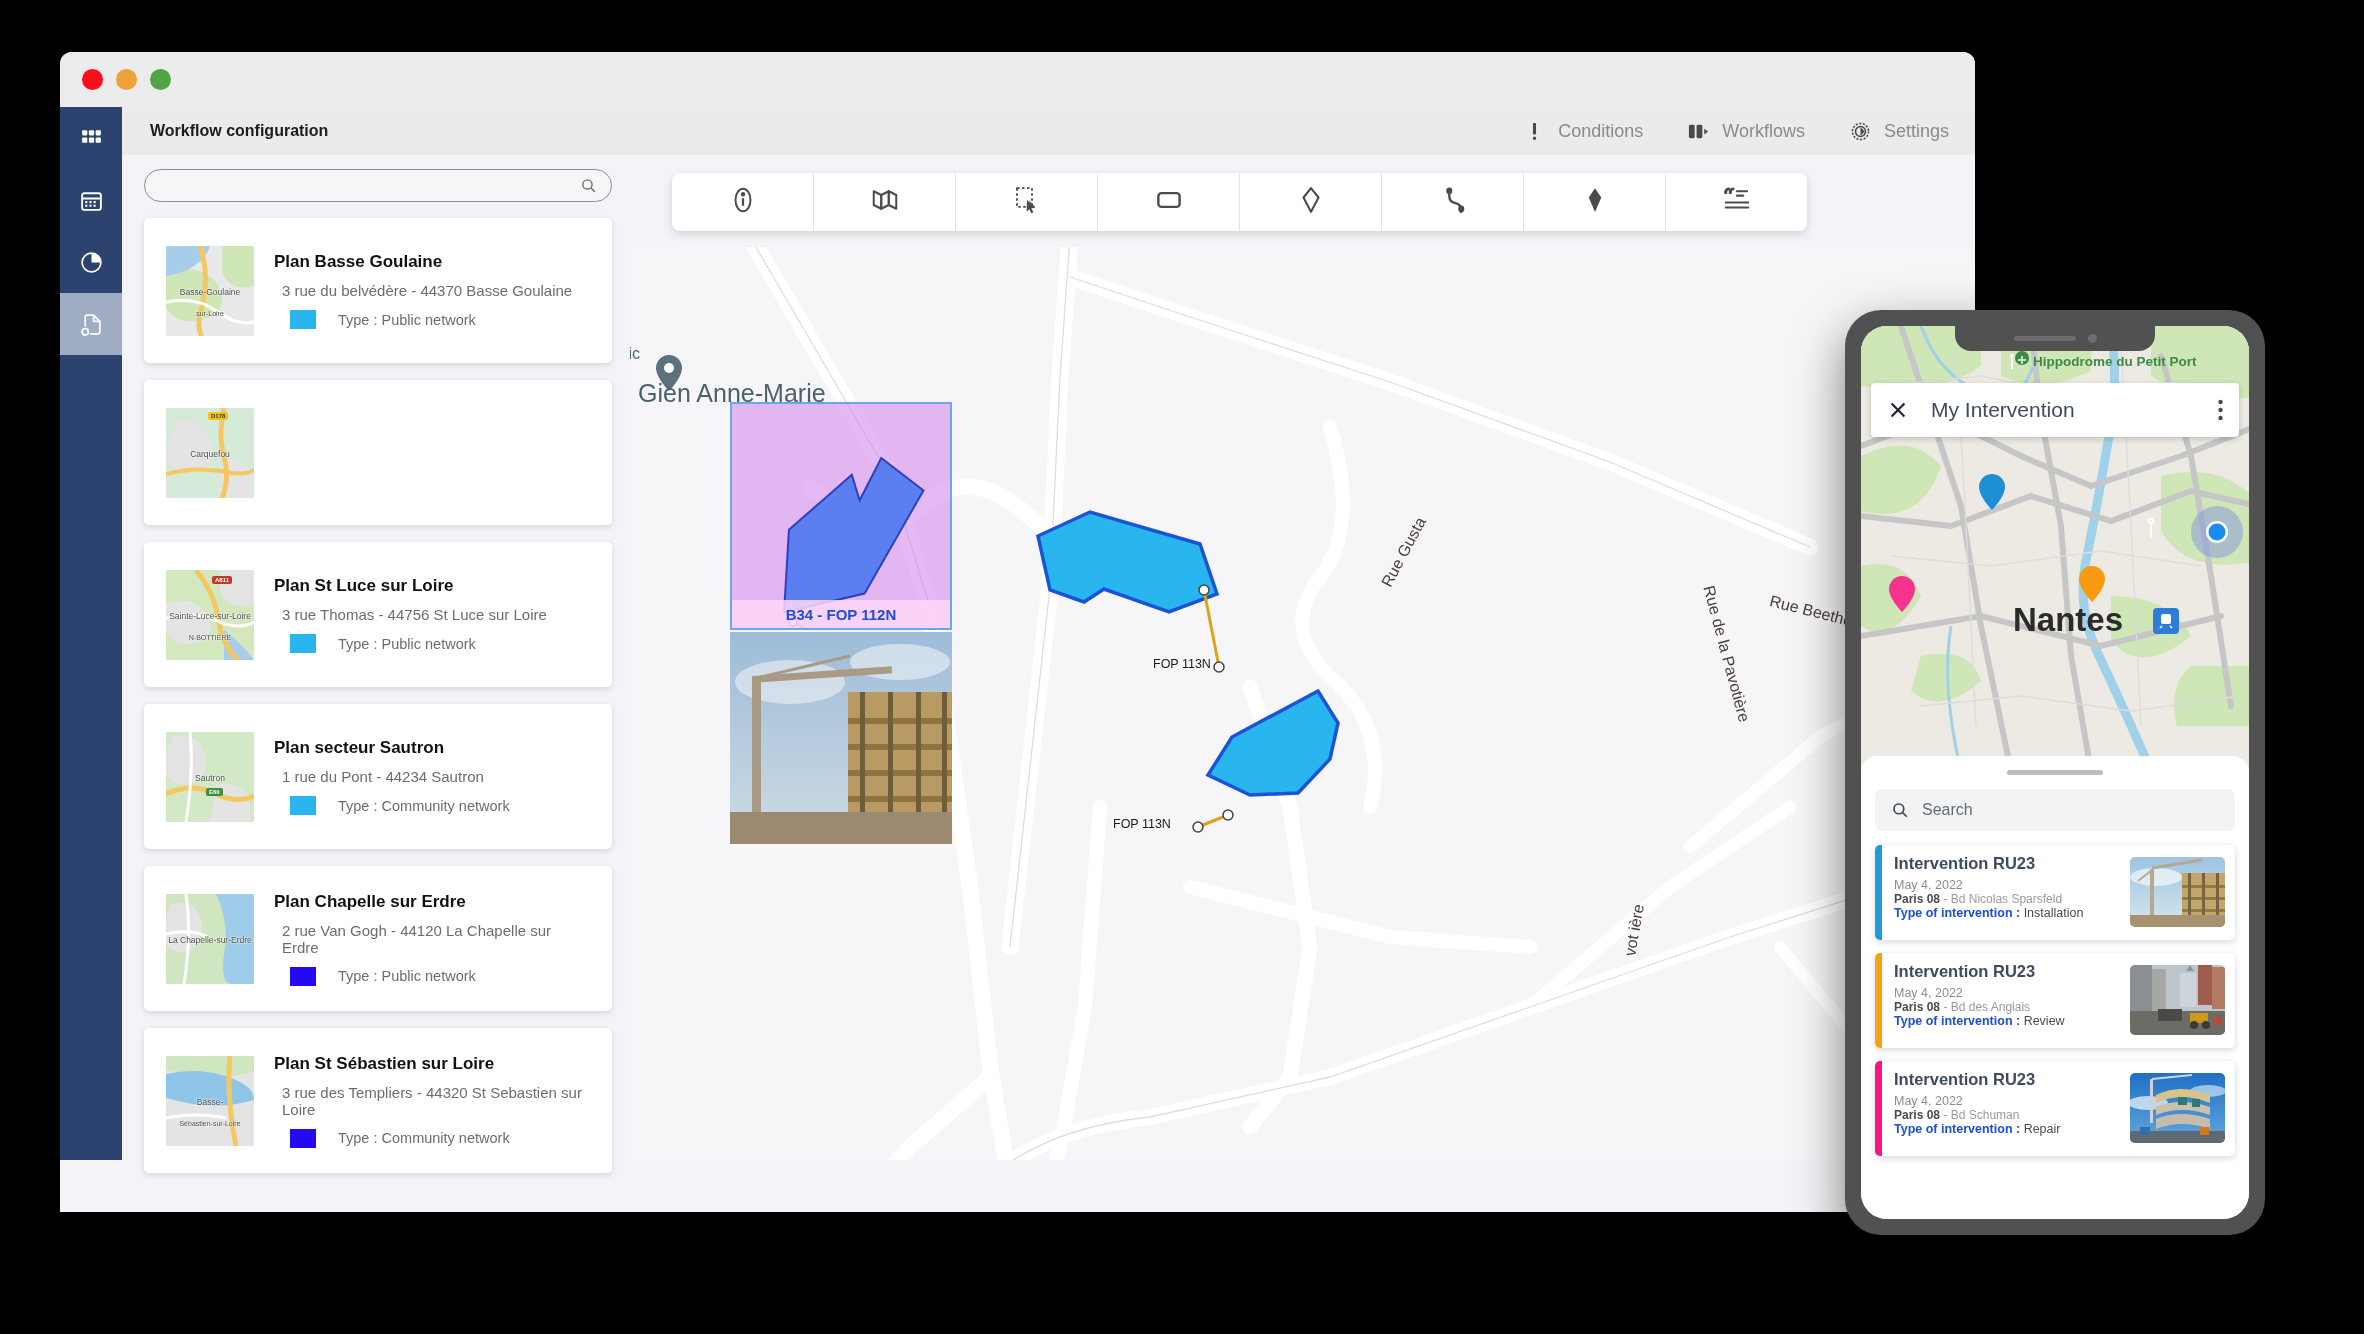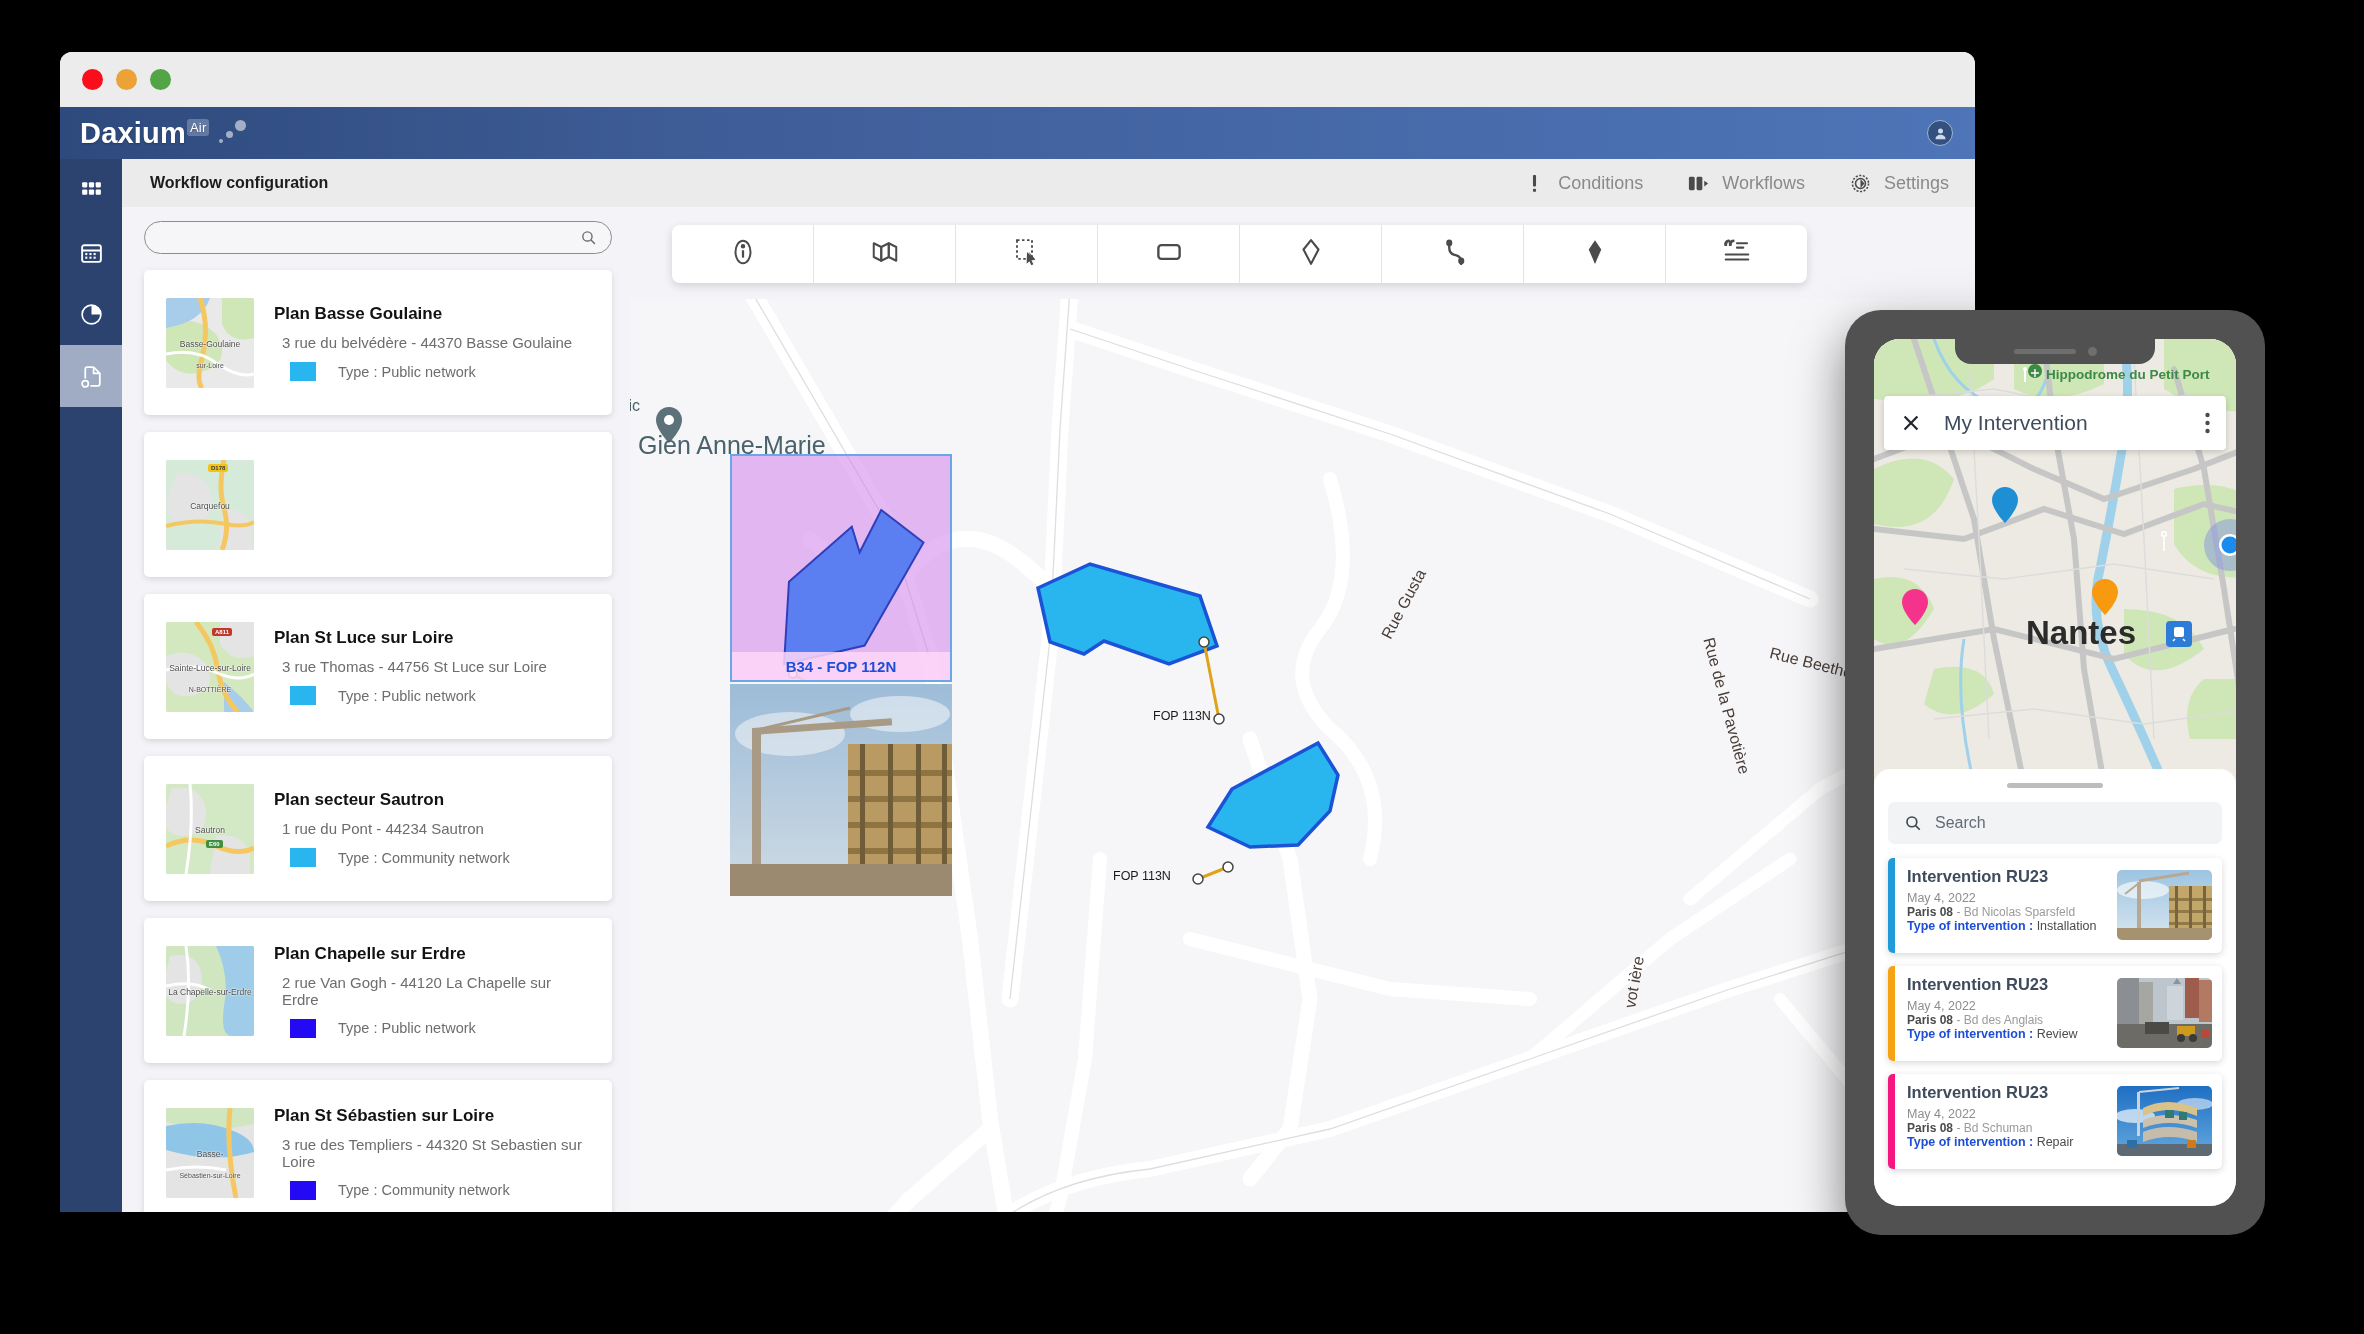--- a/index.html
+++ b/index.html
@@ -165,21 +165,21 @@
     font-size: 15px; font-weight: bold; color: #1d4ed8;
   }
   .photo {
     position: absolute; overflow: hidden; background: #8aa0b5;
   }
 
   
   .phone {
     position: absolute; left: 1845px; top: 310px;
     width: 420px; height: 925px;
-    background: #515151; border-radius: 36px; padding: 29px;
+    background: #515151; border-radius: 36px; padding: 16px;
     box-shadow: 0 20px 50px rgba(0,0,0,.5);
     z-index: 30;
   }
   .phonescreen {
     width: 100%; height: 100%; background: #e8e5dd; border-radius: 26px;
     overflow: hidden; position: relative;
   }
   .notch {
     position: absolute; left: 50%; transform: translateX(-50%); top: -1px;
     width: 200px; height: 26px; background: #515151;
@@ -236,37 +236,20 @@
 <div id="root">
 
   <div class="window">
 
     <div class="titlebar">
       <span class="dot red"></span>
       <span class="dot yellow"></span>
       <span class="dot green"></span>
     </div>
 
-    <div class="brandbar">
-      <div class="logo">
-        <span>Daxium</span>
-        <span class="air">Air</span>
-      </div>
-      <div class="logo-bubbles">
-          <i></i>
-          <i></i>
-          <i></i>
-        </div>
-      <div class="avatar">
-        <svg viewBox="0 0 24 24" fill="#cfd9ea">
-          <circle cx="12" cy="8" r="4"></circle>
-            <path d="M4 21c0-4.4 3.6-7 8-7s8 2.6 8 7z"></path>
-        </svg>
-      </div>
-    </div>
 
     <div class="appbody">
 
       <div class="leftnav">
         <div class="navitem">
           <svg viewBox="0 0 24 24" fill="#fff">
             <rect x="3" y="4" width="5" height="5" rx="1"></rect>
               <rect x="9.5" y="4" width="5" height="5" rx="1"></rect>
               <rect x="16" y="4" width="5" height="5" rx="1"></rect>
             <rect x="3" y="11" width="5" height="5" rx="1"></rect>

